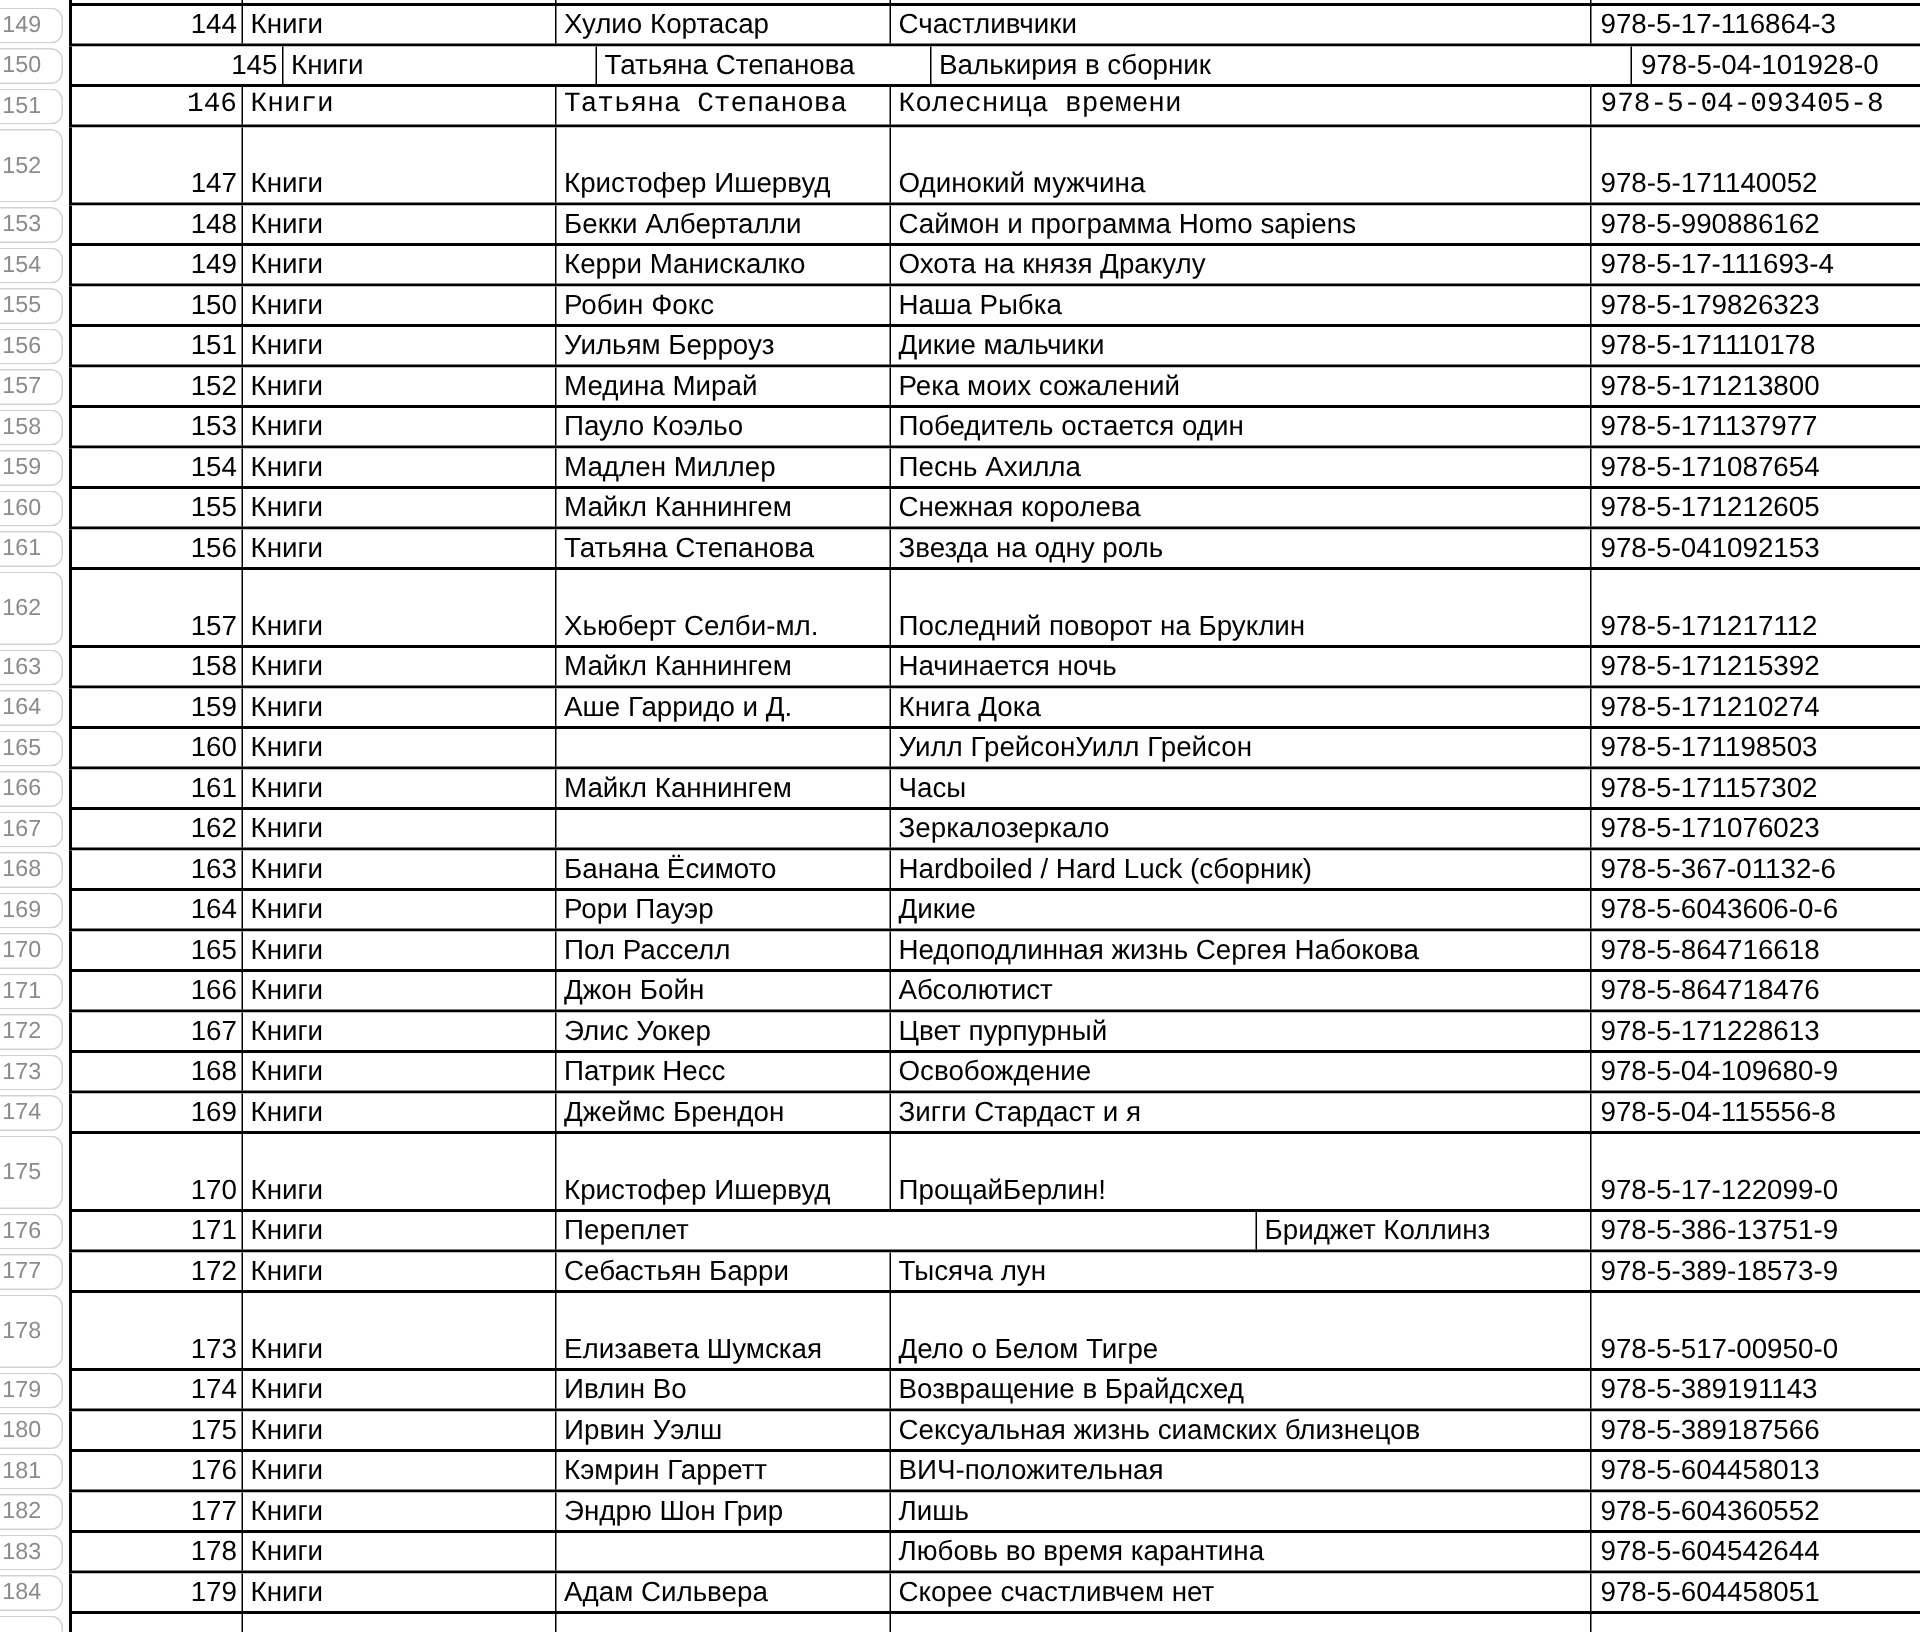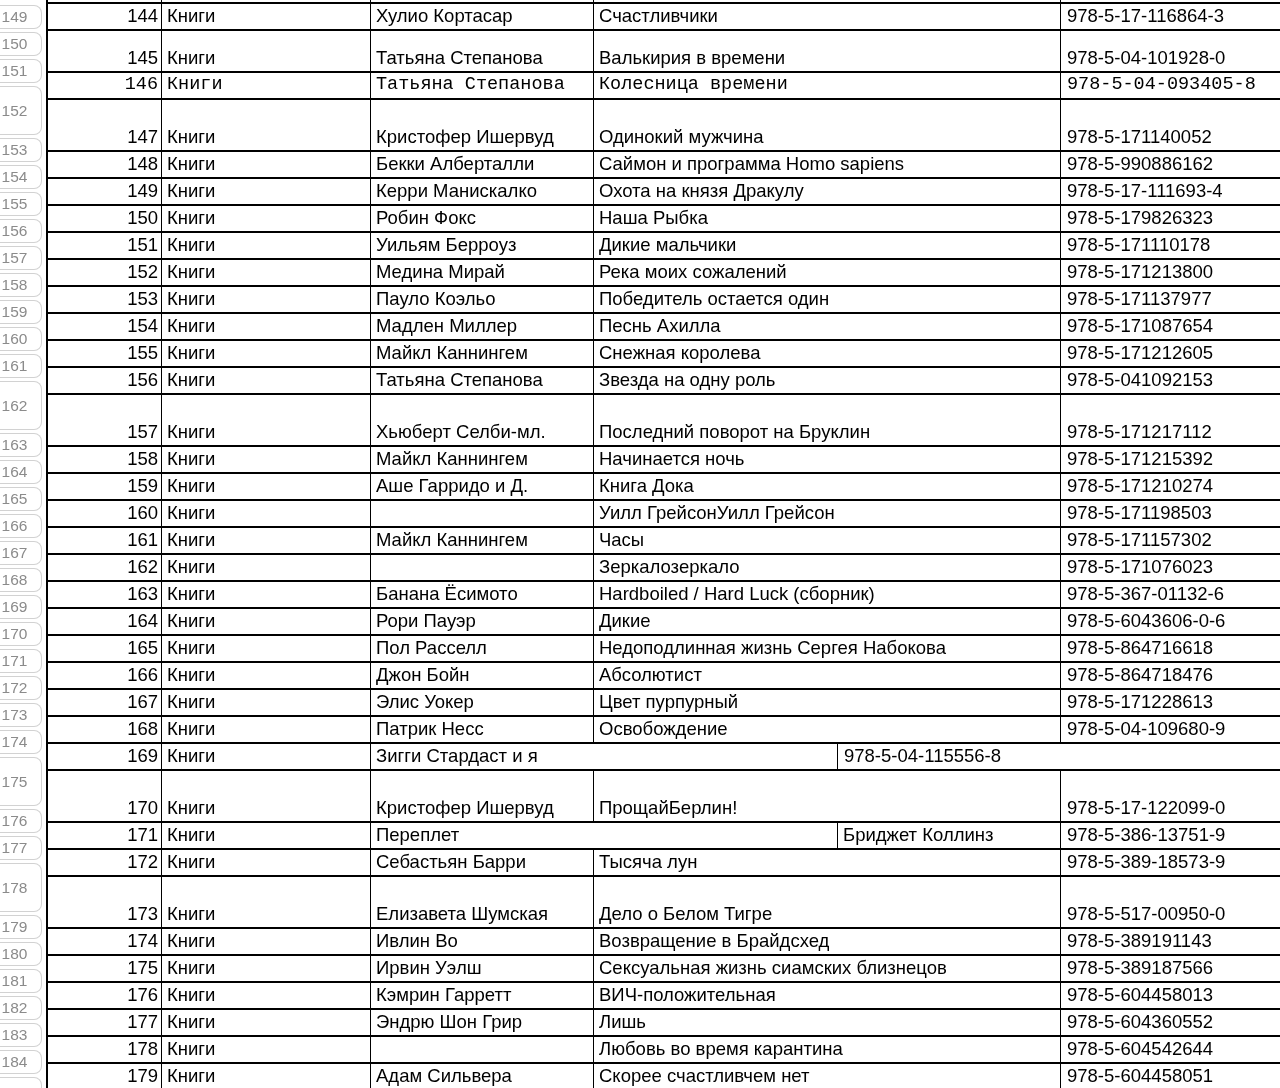--- a/index.html
+++ b/index.html
@@ -96,25 +96,25 @@
     </div>
 
     <div id="rows">
         <div class="row" style="height: 27px;">
           <div class="cell c-id">144</div>
           <div class="cell c-category">Книги</div>
           <div class="cell c-author">Хулио Кортасар</div>
           <div class="cell c-title">Счастливчики</div>
           <div class="cell c-isbn">978-5-17-116864-3</div>
         </div>
-        <div class="row" style="height: 42px;">
+        <div class="row" style="height: 27px; padding-left: 27px;">
           <div class="cell c-id">145</div>
           <div class="cell c-category">Книги</div>
           <div class="cell c-author">Татьяна Степанова</div>
-          <div class="cell c-title">Валькирия в времени</div>
+          <div class="cell c-title">Валькирия в сборник</div>
           <div class="cell c-isbn">978-5-04-101928-0</div>
         </div>
         <div class="row" style="height: 27px; font-family: Liberation Mono, monospace;">
           <div class="cell c-id">146</div>
           <div class="cell c-category">Книги</div>
           <div class="cell c-author">Татьяна Степанова</div>
           <div class="cell c-title">Колесница времени</div>
           <div class="cell c-isbn">978-5-04-093405-8</div>
         </div>
         <div class="row" style="height: 52px; text-align: center;">
@@ -267,20 +267,21 @@
         <div class="row" style="height: 27px;">
           <div class="cell c-id">168</div>
           <div class="cell c-category">Книги</div>
           <div class="cell c-author">Патрик Несс</div>
           <div class="cell c-title">Освобождение</div>
           <div class="cell c-isbn">978-5-04-109680-9</div>
         </div>
         <div class="row" style="height: 27px;">
           <div class="cell c-id">169</div>
           <div class="cell c-category">Книги</div>
+          <div class="cell c-author">Джеймс Брендон</div>
           <div class="cell c-title">Зигги Стардаст и я</div>
           <div class="cell c-isbn">978-5-04-115556-8</div>
         </div>
         <div class="row" style="height: 52px;">
           <div class="cell c-id">170</div>
           <div class="cell c-category">Книги</div>
           <div class="cell c-author">Кристофер Ишервуд</div>
           <div class="cell c-title">ПрощайБерлин!</div>
           <div class="cell c-isbn">978-5-17-122099-0</div>
         </div>

